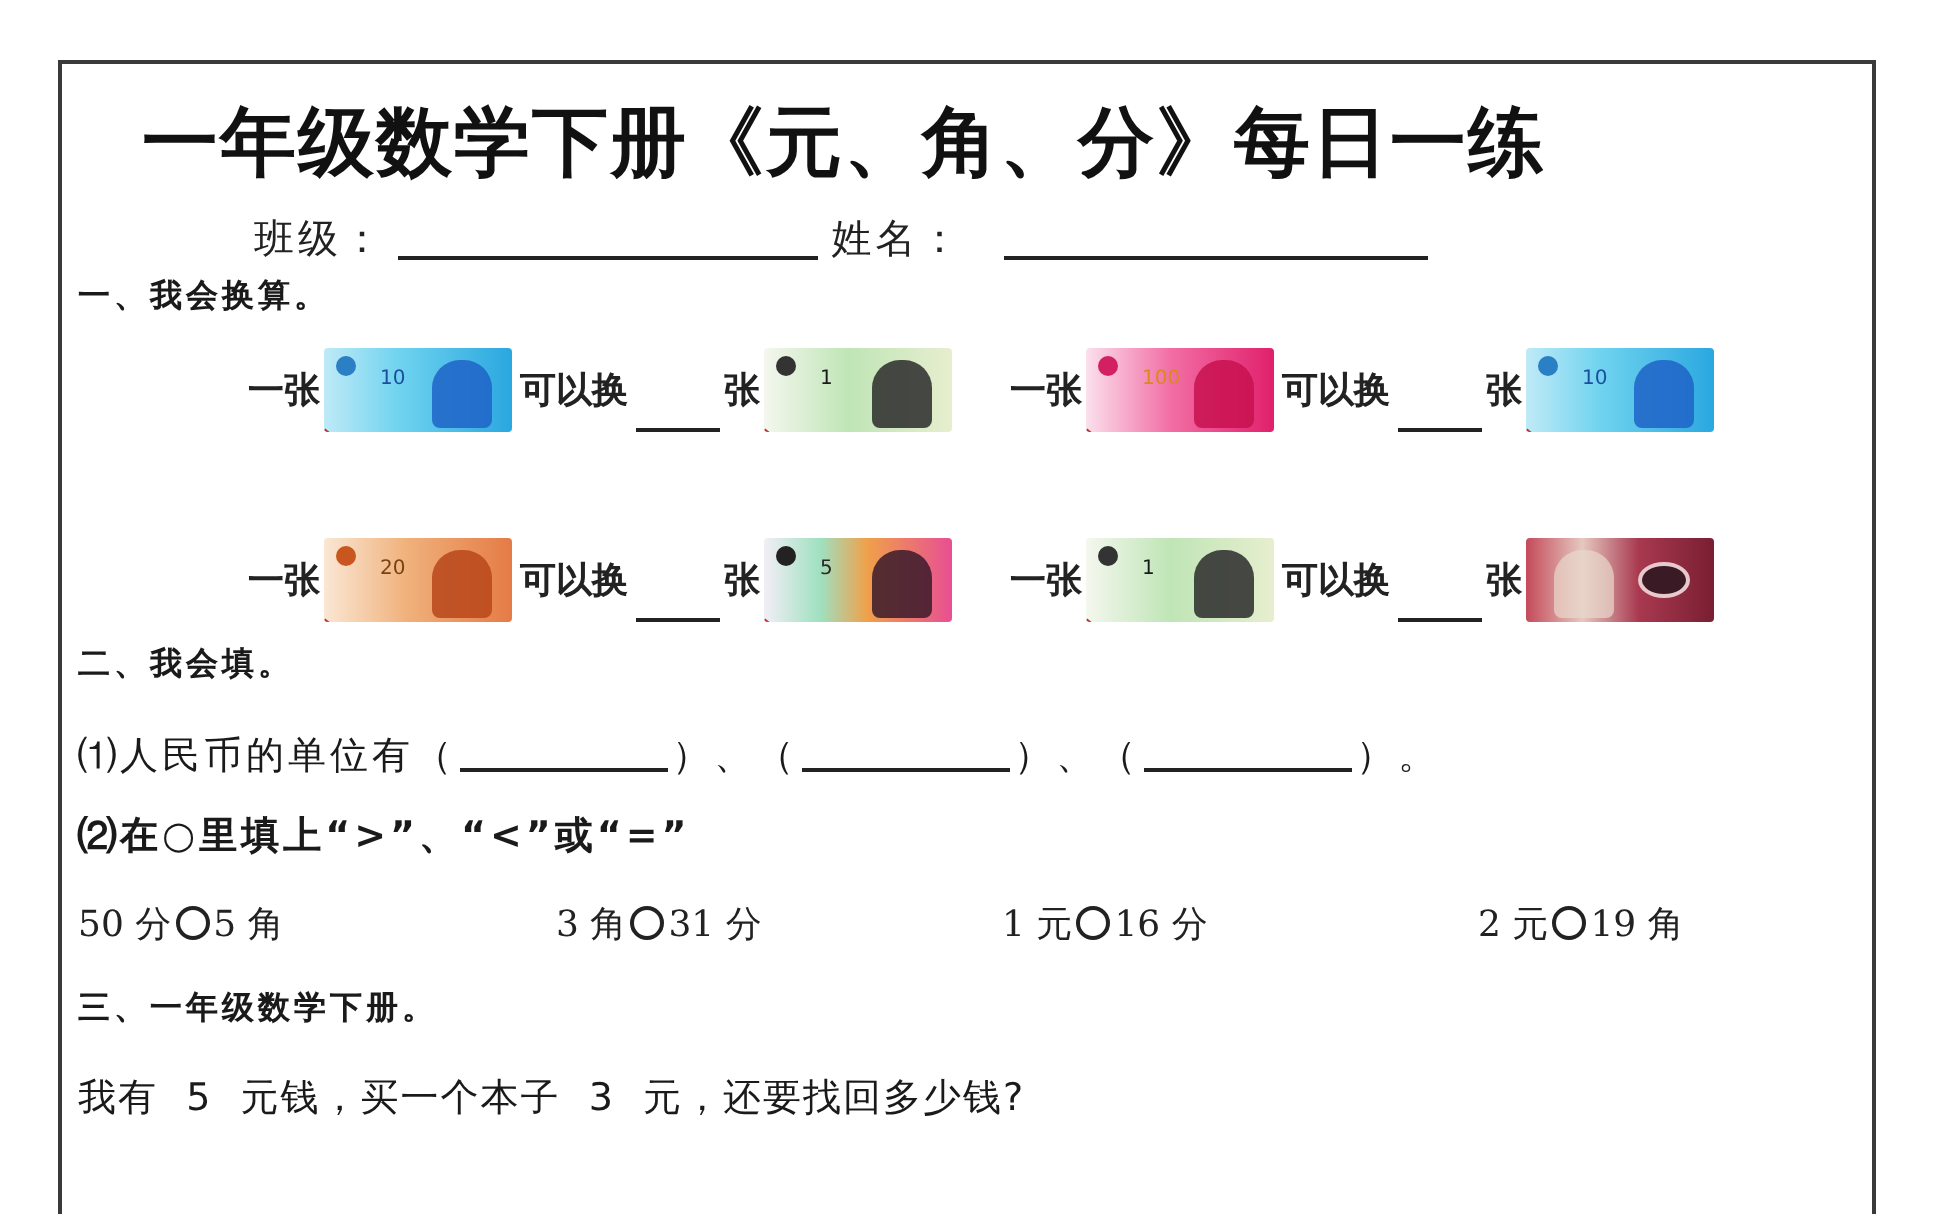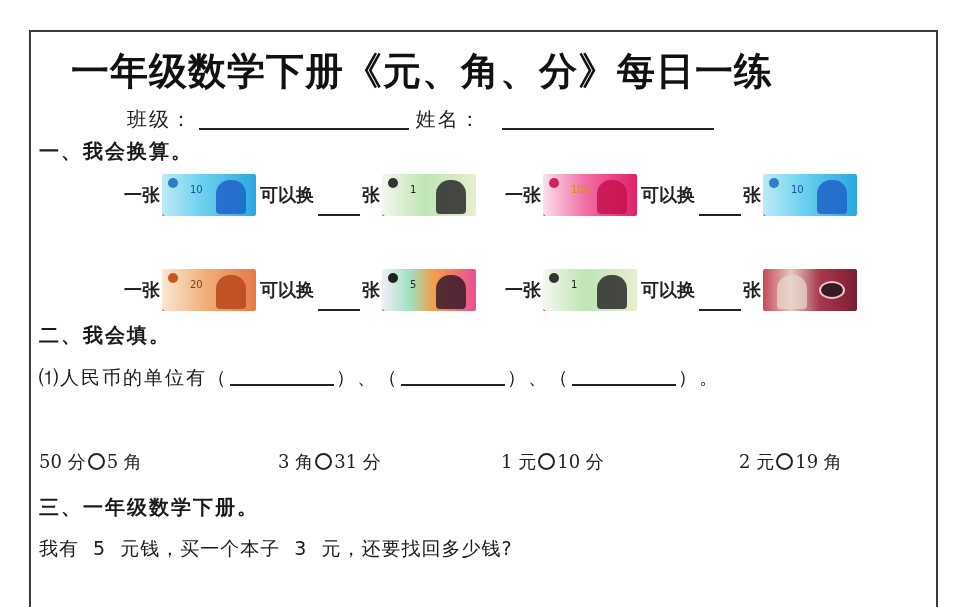--- a/index.html
+++ b/index.html
@@ -28,21 +28,21 @@
     }
     .info-row { top: 74px; left: 96px; font-size: 20px; color: #222; }
     .info-row .lbl { display: inline-block; letter-spacing: 2px; text-align: center; }
     .info-row .line {
       display: inline-block; height: 2px; background: #222;
       vertical-align: -4px;
     }
 
     .section-h {
       font-family: "DejaVu Sans", sans-serif;
-      font-size: 20px; font-weight: bold; color: #1a1a1a;
+      font-size: 16px; font-weight: bold; color: #1a1a1a;
       letter-spacing: 2px;
       left: 8px;
     }
 
     .ex-item { display: flex; align-items: center; font-size: 18px; font-family: "DejaVu Sans", sans-serif; font-weight: bold; color: #222; }
     .ex-item .txt { letter-spacing: 0px; }
     .ex-item .blank { display: inline-block; width: 42px; height: 2px; background: #222; align-self: flex-end; margin: 0 2px 0 4px; }
     .note {
       position: relative; width: 94px; height: 42px; margin-left: 2px;
       border-radius: 2px; overflow: hidden;
@@ -161,29 +161,30 @@
       <div style="position:absolute; right:12px; top:12px; width:26px; height:18px; border-radius:50%; background:#3a1a24; border:2px solid #e8c8cc;"></div>
     </div>
   </div>
 
   <div class="abs section-h" style="top:290px;">二、我会填。</div>
 
   <div class="abs q-text" style="left:8px; top:333px;">
     <span>⑴人民币的单位有</span><span>（</span><span class="paren-blank"></span><span>）</span><span>、</span><span>（</span><span class="paren-blank"></span><span>）</span><span>、</span><span>（</span><span class="paren-blank"></span><span>）</span><span>。</span>
   </div>
 
+  <div class="abs q-text" style="left:8px; top:373px; font-weight:bold;">⑵在○里填上“&gt;”、“&lt;”或“=”</div>
 
   <div class="abs cmp" style="left:8px; top:418px;">
     <span>50 分</span><span class="circ"></span><span>5 角</span>
   </div>
   <div class="abs cmp" style="left:247px; top:418px;">
     <span>3 角</span><span class="circ"></span><span>31 分</span>
   </div>
   <div class="abs cmp" style="left:470px; top:418px;">
-    <span>1 元</span><span class="circ"></span><span>10 分</span>
+    <span>1 元</span><span class="circ"></span><span>16 分</span>
   </div>
   <div class="abs cmp" style="left:708px; top:418px;">
     <span>2 元</span><span class="circ"></span><span>19 角</span>
   </div>
 
   <div class="abs section-h" style="top:462px;">三、一年级数学下册。</div>
   <div class="abs q-text" style="left:8px; top:504px; white-space:pre; letter-spacing:1px;">我有  5  元钱，买一个本子  3  元，还要找回多少钱?</div>
 
 </div>
 

